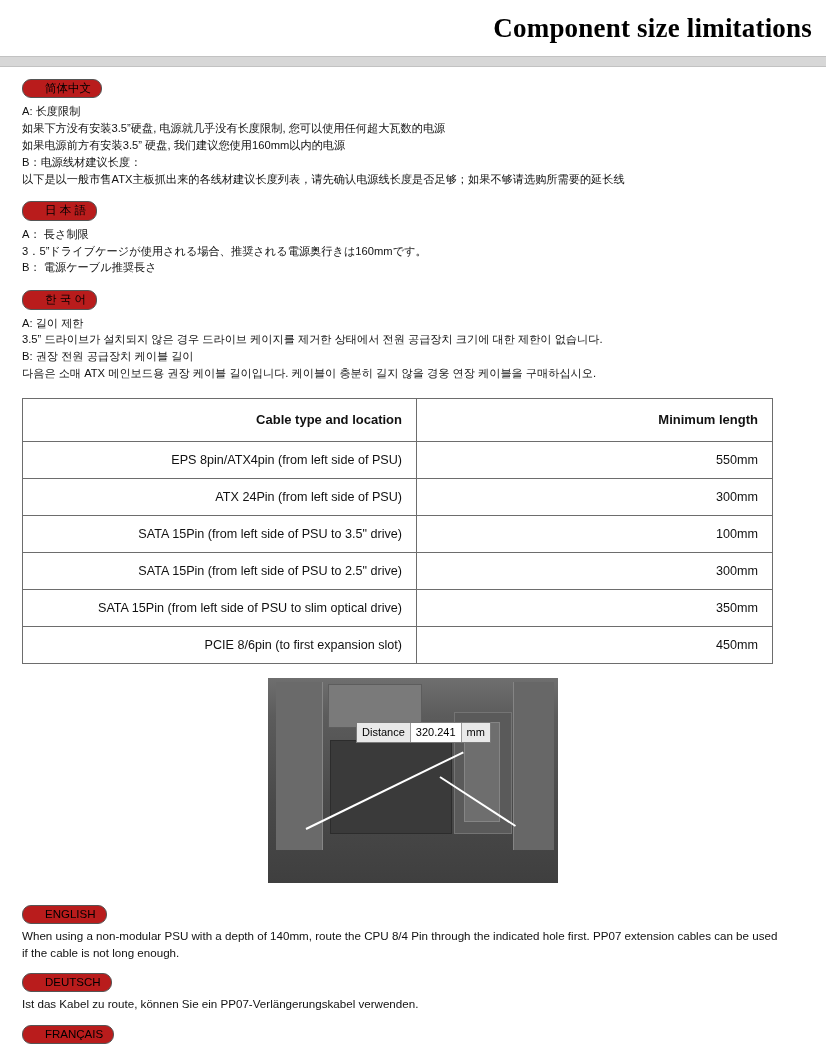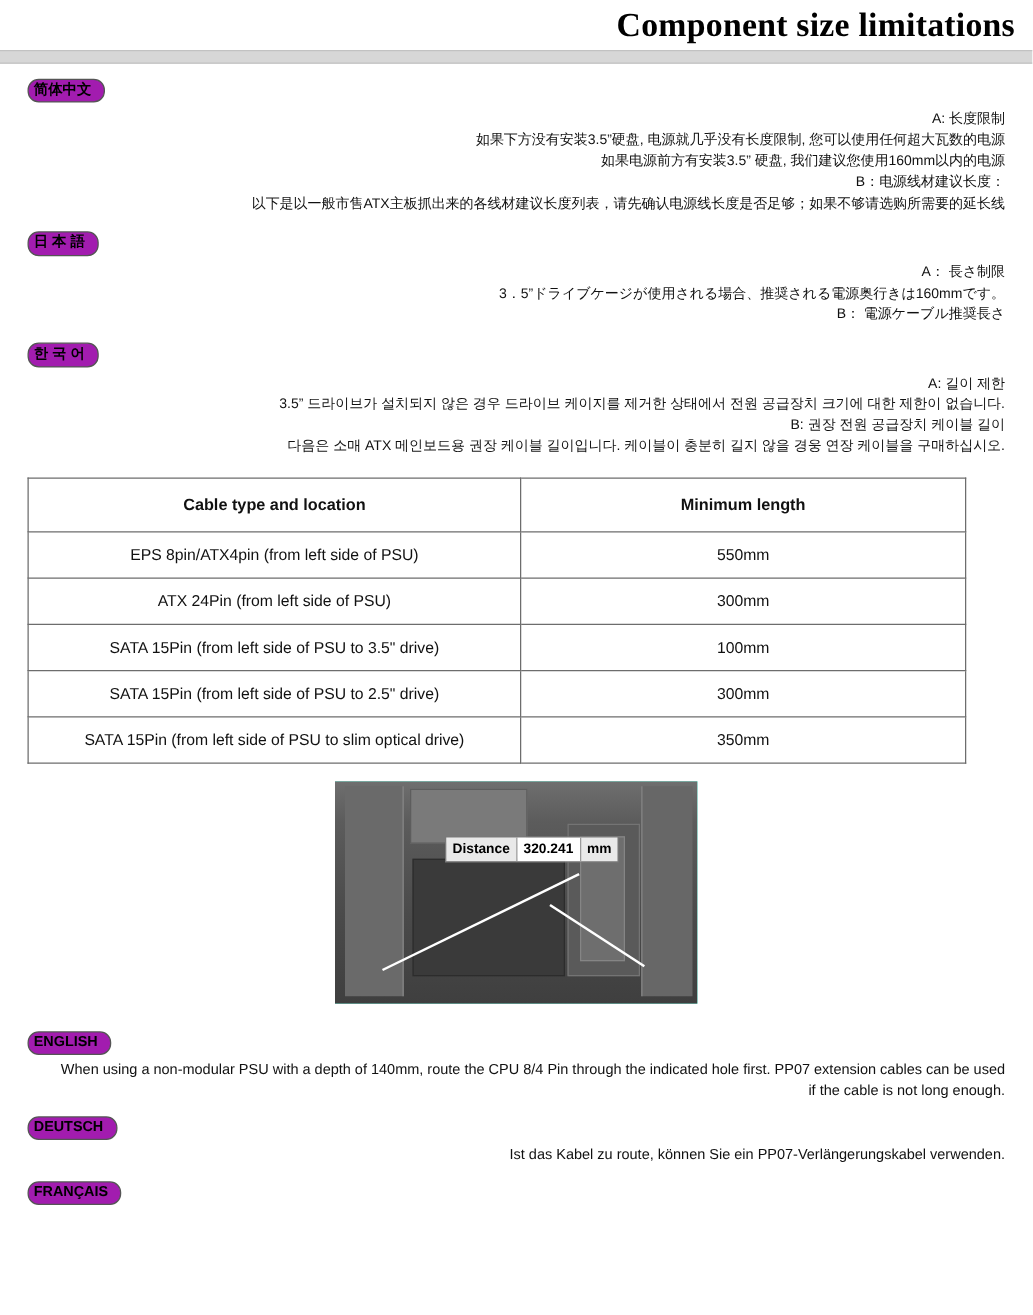--- a/index.html
+++ b/index.html
@@ -11,21 +11,21 @@
     height: 1052px;
     background: #ffffff;
     font-family: "Liberation Sans", sans-serif;
     color: #111111;
     overflow: hidden;
     position: relative;
   }
 
   
   .header {
-    height: 40px;
+    height: 56px;
     background: #ffffff;
     display: flex;
     align-items: center;
     justify-content: flex-end;
     padding-right: 14px;
     box-sizing: border-box;
   }
   .header-title {
     font-family: "Liberation Serif", serif;
     font-weight: bold;
@@ -43,77 +43,75 @@
 
   
   .content {
     padding: 0 22px;
     box-sizing: border-box;
   }
   .lang-tag {
     display: inline-block;
     border: 1px solid #555;
     border-radius: 9px;
-    padding: 1px 10px 2px 4px;
+    padding: 1px 10px 2px 22px;
     font-size: 11.5px;
-    font-weight: bold;
-    background: #a21caf;
+    font-weight: normal;
+    background: #b91c1c;
     color: #000;
     line-height: 1.25;
     margin-top: 12px;
     margin-bottom: 5px;
   }
   .para {
     font-size: 11.3px;
     line-height: 1.45;
     color: #111;
     margin: 0;
-    text-align: right;
   }
   .para.cjk {
     font-size: 11.2px;
     line-height: 1.5;
   }
   .block {
     margin-bottom: 2px;
   }
 
   
   .table-wrap {
     margin: 16px 22px 0 22px;
   }
   table.spec {
     width: 750px;
     border-collapse: collapse;
     table-layout: fixed;
   }
   table.spec th, table.spec td {
     border: 1px solid #6d6d6d;
-    text-align: center;
+    text-align: right;
     vertical-align: middle;
     padding: 11px 14px;
     font-size: 12.6px;
   }
   table.spec th {
     font-weight: bold;
     font-size: 13px;
     height: 20px;
   }
   table.spec col.c1 { width: 394px; }
   table.spec col.c2 { width: 356px; }
 
   
   .figure {
     margin: 14px auto 0 auto;
     width: 290px;
-    height: 178px;
+    height: 205px;
     position: relative;
-    background: #5eead4;
+    background: #eab308;
     overflow: hidden;
-    font-weight: bold;
   }
   .fig-inner {
     position: absolute;
     inset: 0;
     background:
       linear-gradient(180deg, #6f6f6f 0%, #5c5c5c 18%, #4a4a4a 60%, #3f3f3f 100%);
   }
   .fig-panel-left {
     position: absolute;
     left: 8px; top: 4px;
@@ -271,20 +269,24 @@
         <td>SATA 15Pin (from left side of PSU to 3.5" drive)</td>
         <td>100mm</td>
       </tr>
       <tr>
         <td>SATA 15Pin (from left side of PSU to 2.5" drive)</td>
         <td>300mm</td>
       </tr>
       <tr>
         <td>SATA 15Pin (from left side of PSU to slim optical drive)</td>
         <td>350mm</td>
+      </tr>
+      <tr>
+        <td>PCIE 8/6pin (to first expansion slot)</td>
+        <td>450mm</td>
       </tr>
     </tbody>
   </table>
 </div>
 
 <div class="figure">
   <div class="fig-inner"></div>
   <div class="fig-panel-left"></div>
   <div class="fig-panel-right"></div>
   <div class="fig-psu"></div>

